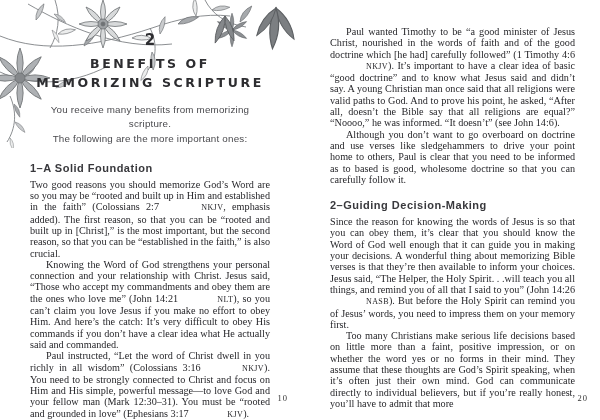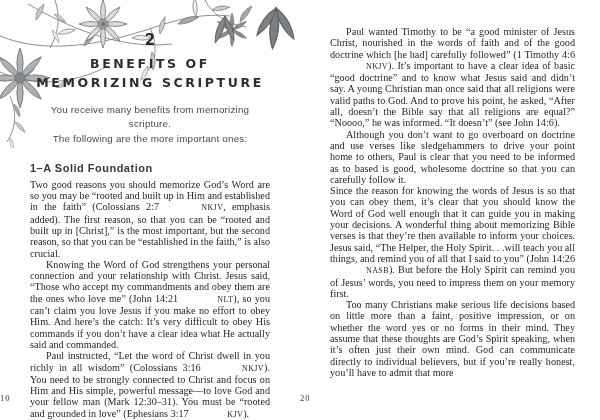--- a/index.html
+++ b/index.html
@@ -36,21 +36,21 @@
   }
   .section-heading.first{margin-top:15px;}
   .body p{
     margin:0;text-align:justify;font-size:10.2px;line-height:11.3px;
     color:#26262a;
   }
   .body p.ind{text-indent:16px;}
   .it{}
   .sc{font-size:8px;letter-spacing:0.4px;padding-left:36px;}
   .page-number{
-    position:absolute;bottom:17px;left:0;right:0;text-align:left;
+    position:absolute;bottom:17px;left:0;right:12px;text-align:right;
     font-size:8.5px;letter-spacing:1px;color:#333;
   }
 </style>
 </head>
 <body>
 
 <div class="spread">
 
   <div class="page page-left">
     <svg class="decor" viewBox="0 0 300 148" aria-hidden="true">
@@ -162,20 +162,21 @@
       </div>
 
     <div class="page-number">10</div>
   </div>
 
   <div class="page page-right">
     <div class="body">
         <p class="ind"><span>Paul wanted Timothy to be “a good minister of Jesus Christ, nourished in the words of faith and of the good doctrine which [he had] carefully followed” (1 Timothy 4:6 </span><span class="sc">NKJV</span><span>). It’s important to have a clear idea of basic “good doctrine” and to know what Jesus </span><span class="it">said</span><span> and </span><span class="it">didn’t say</span><span>. A young Christian man once said that all religions were valid paths to God. And to prove his point, he asked, “After all, doesn’t the Bible say that all religions are equal?” “</span><span class="it">Noooo</span><span>,” he was informed. “It doesn’t” (see John 14:6).</span></p>
         <p class="ind"><span>Although you don’t want to go overboard on doctrine and use verses like sledgehammers to drive your point home to others, Paul is clear that you need to be informed as to based is good, wholesome doctrine so that you can carefully follow it.</span></p>
       </div>
+    <div class="section-heading">2–Guiding Decision-Making</div>
     <div class="body">
         <p><span>Since the reason for knowing the words of Jesus is so that you can obey them, it’s clear that you should know the Word of God well enough that it can guide you in making your decisions. A wonderful thing about memorizing Bible verses is that they’re then available to inform your choices. Jesus said, “The Helper, the Holy Spirit. . .will teach you all things, and remind you of all that I said to you” (John 14:26 </span><span class="sc">NASB</span><span>). But before the Holy Spirit can remind you of Jesus’ words, you need to impress them on your memory first.</span></p>
         <p class="ind"><span>Too many Christians make serious life decisions based on little more than a faint, positive impression, or on whether the word </span><span class="it">yes</span><span> or </span><span class="it">no</span><span> forms in their mind. They assume that these thoughts are God’s Spirit speaking, when it’s often just their own mind. God </span><span class="it">can</span><span> communicate directly to individual believers, but if you’re really honest, you’ll have to admit that more</span></p>
       </div>
     <div class="page-number">20</div>
   </div>
 
 </div>
 
 </body></html>

